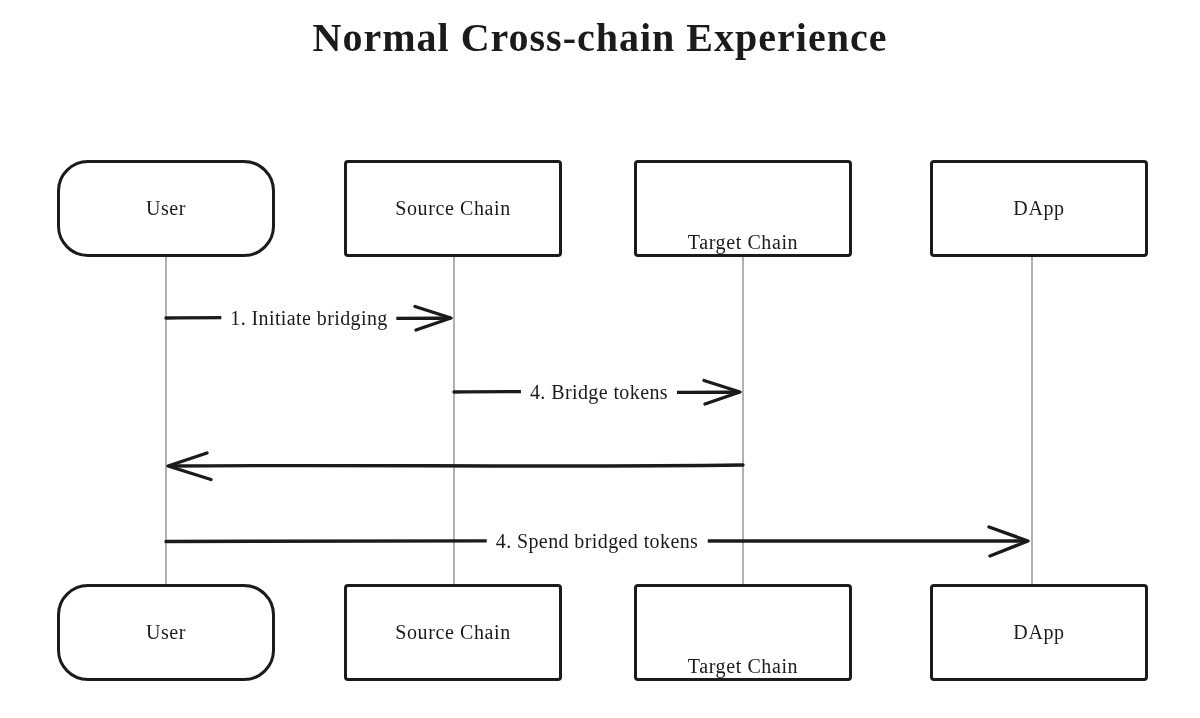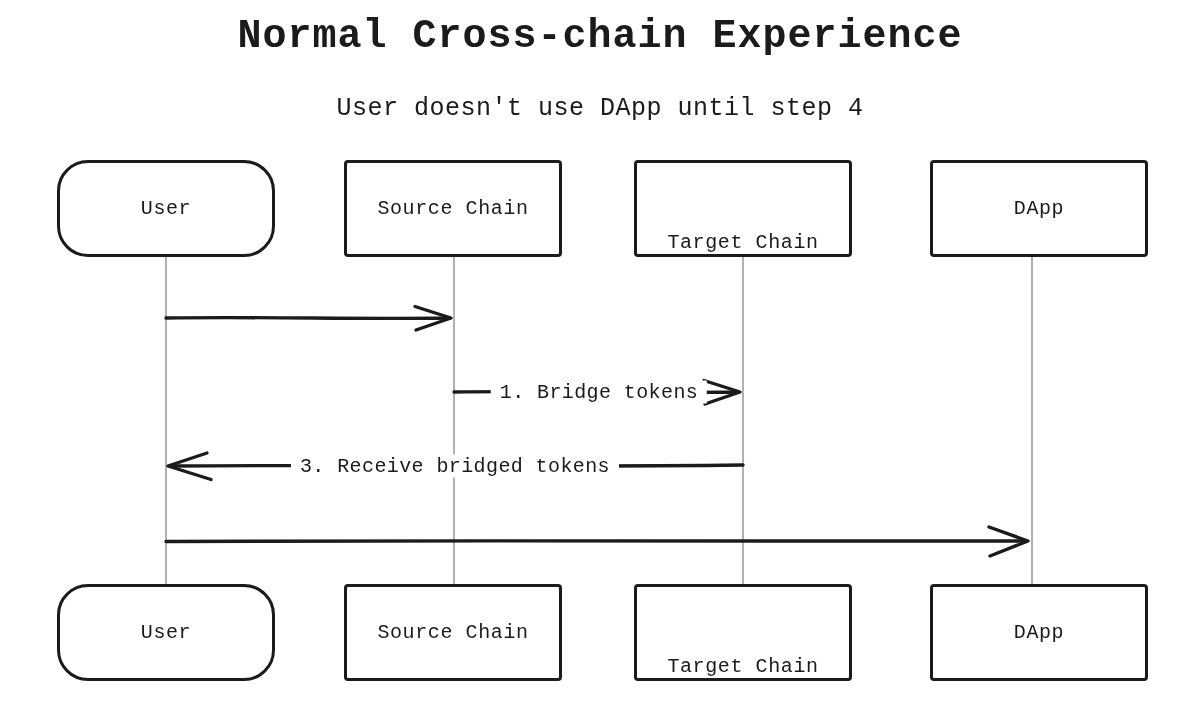--- a/index.html
+++ b/index.html
@@ -5,21 +5,21 @@
   html, body {
     margin: 0;
     padding: 0;
     background: #ffffff;
   }
   .canvas {
     position: relative;
     width: 1200px;
     height: 700px;
     background: var(--background, #ffffff);
-    font-family: Liberation Mono, monospace;
+    font-family: Liberation Serif, serif;
     color: var(--ink, #1b1b1b);
     overflow: hidden;
   }
   .title {
     position: absolute;
     top: 14px;
     left: 0;
     width: 100%;
     text-align: center;
     font-size: 40px;
@@ -83,21 +83,20 @@
     stroke-linecap: round;
     stroke-linejoin: round;
   }
 </style>
 </head>
 <body>
 
 <div class="canvas">
 
   <div class="title">Normal Cross-chain Experience</div>
-  <div class="subtitle">User doesn't use DApp until step 4</div>
 
   <svg class="layer" viewBox="0 0 1200 718">
 
     <line class="lifeline" x1="166" y1="256" x2="166" y2="586"></line>
     <line class="lifeline" x1="454" y1="256" x2="454" y2="586"></line>
     <line class="lifeline" x1="743" y1="256" x2="743" y2="586"></line>
     <line class="lifeline" x1="1032" y1="256" x2="1032" y2="586"></line>
 
     <path class="msg" d="M 166 318 C 262 316.5, 362 319.5, 449 318"></path>
     <path class="msg" d="M 415 306.5 L 451 318 L 416 330"></path>
@@ -131,16 +130,17 @@
   <div class="actor-box row-bottom col-1">
     <span>Source Chain</span>
   </div>
   <div class="actor-box row-bottom col-2">
     <span>Target Chain</span>
   </div>
   <div class="actor-box row-bottom col-3">
     <span>DApp</span>
   </div>
 
-  <div class="msg-label" style="left: 599px; top: 392px;">1. Bridge tokens</div>
-  <div class="msg-label" style="left: 455px; top: 466px;">3. Receive bridged tokens</div>
+  <div class="msg-label" style="left: 309px; top: 318px;">1. Initiate bridging</div>
+  <div class="msg-label" style="left: 599px; top: 392px;">4. Bridge tokens</div>
+  <div class="msg-label" style="left: 597px; top: 541px;">4. Spend bridged tokens</div>
 
 </div>
 
 </body></html>

